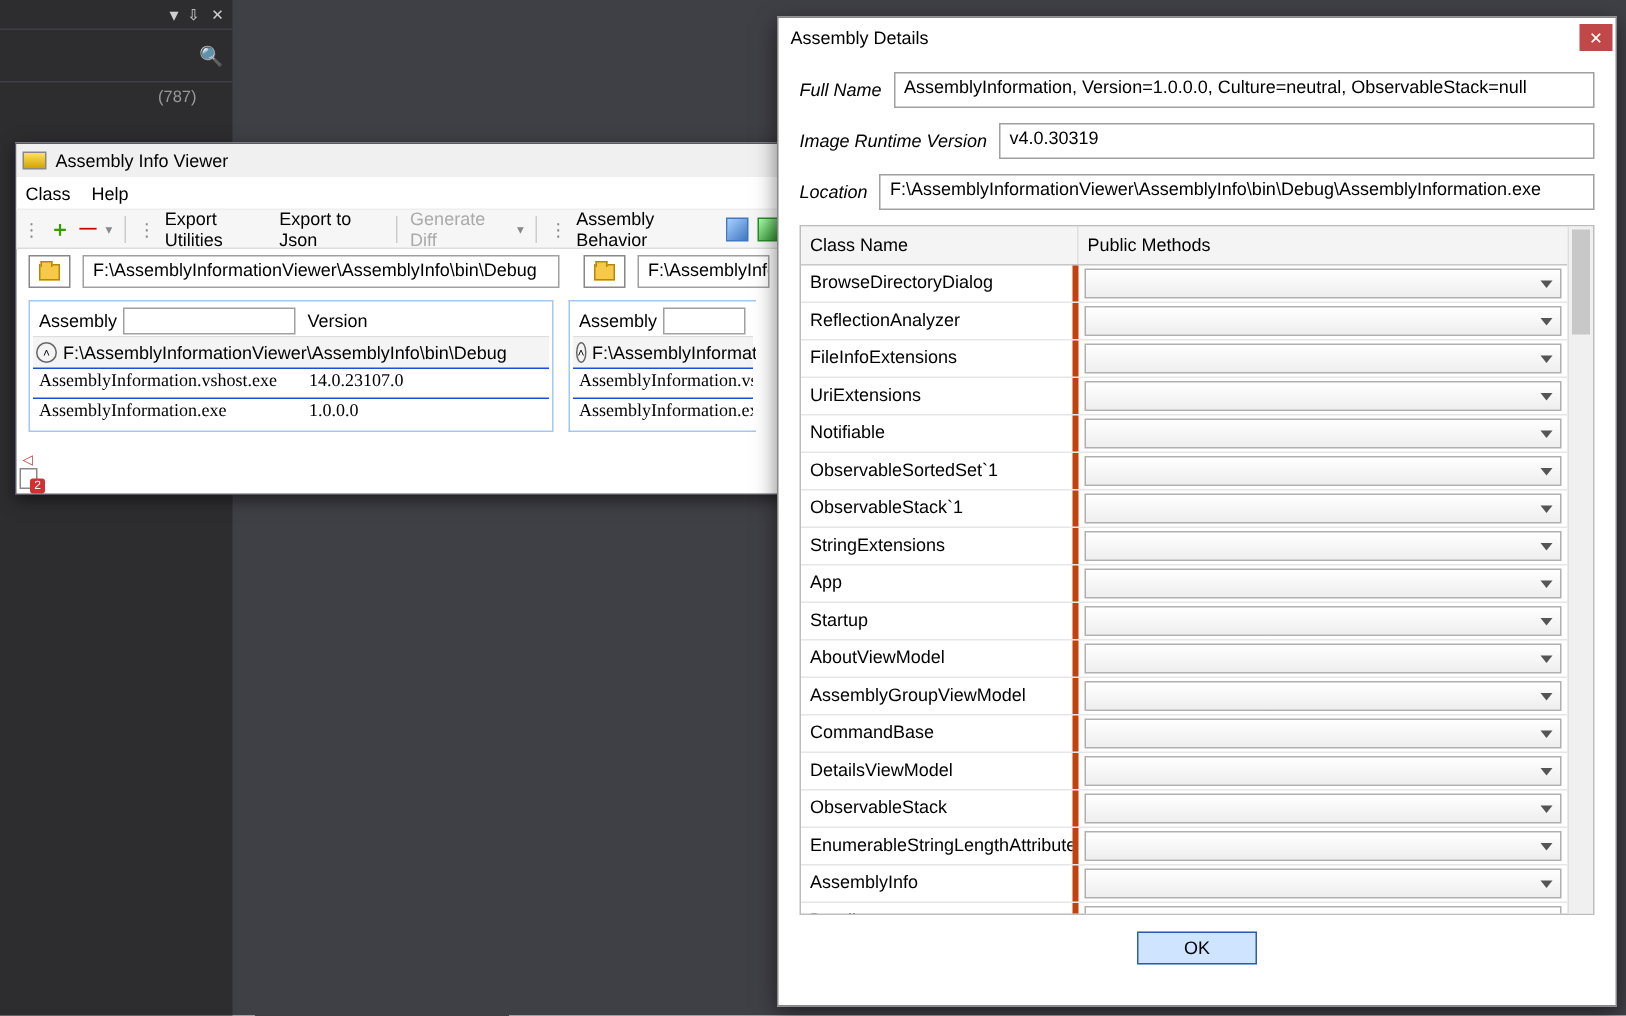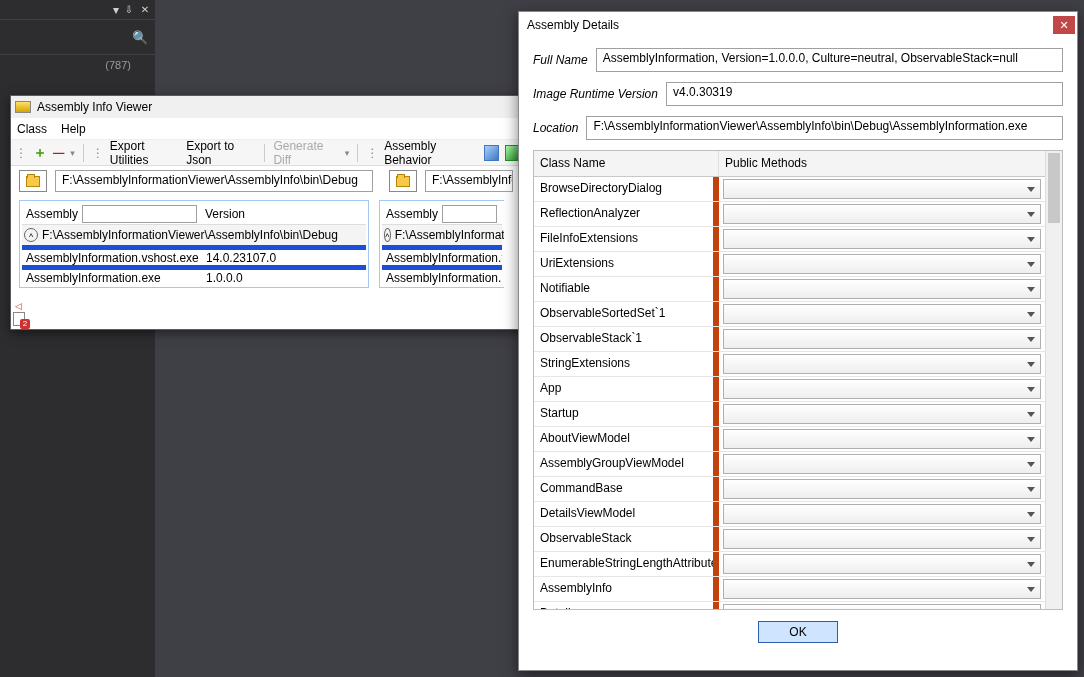--- a/index.html
+++ b/index.html
@@ -32,21 +32,21 @@
   .folder-icon::before{content:"";position:absolute;top:-3px;left:0;width:6px;height:3px;background:#f7c948;border:1px solid #b8860b;border-bottom:none;}
   .path-box { flex:1; height:22px; border:1px solid #a0a0a0; background:#fff; padding:2px 6px; font-size:12px; overflow:hidden; white-space:nowrap;}
   .panels { display:flex; gap:10px; padding:4px 8px;}
   .panel { width:350px; border:1px solid #a5c8f0; padding:2px;}
   .panel-header-row { display:flex; height:22px; align-items:center; border-bottom:1px solid #ddd;}
   .ph-label1 { width:60px; padding-left:4px;}
   .ph-input { width:115px; height:18px; border:1px solid #a0a0a0;}
   .ph-label2 { padding-left:8px;}
   .panel-group { display:flex; align-items:center; height:20px; background:#f4f4f4; padding-left:2px; gap:4px;}
   .circle-up { width:14px; height:14px; border:1px solid #666; border-radius:50%; display:flex; align-items:center; justify-content:center; font-size:8px;}
-  .panel-row { display:flex; height:20px; align-items:flex-end; border-top:5px solid #1d4ed8;}
+  .panel-row { display:flex; height:20px; align-items:flex-start; border-top:1px solid #1d4ed8;font-family:Liberation Serif, serif;}
   .pr-c1 { width:180px; padding-left:4px; overflow:hidden;}
   .pr-c2 { padding-left:4px;}
   .doc-icon { width:12px; height:14px; background:#fff; border:1px solid #888; position:relative; display:inline-block;}
   .doc-icon::after{content:"2";position:absolute;right:-6px;bottom:-4px;background:#d03030;color:#fff;font-size:8px;width:10px;height:10px;line-height:10px;text-align:center;border-radius:2px;}
 
   
   .dialog { position:absolute; left:518px; top:11px; width:560px; height:660px; background:#fff; border:1px solid #888; box-shadow:0 4px 14px rgba(0,0,0,0.5); color:#000;}
   .dlg-title { height:26px; display:flex; align-items:center; justify-content:space-between; padding:0 2px 0 8px;}
   .dlg-close { width:22px; height:18px; background:#c04848; color:#fff; display:flex; align-items:center; justify-content:center; font-size:11px;}
   .dlg-body { padding:10px 14px 4px 14px;}
@@ -54,21 +54,21 @@
   .field-label { white-space:nowrap;font-style:italic;}
   .field-input { flex:1; height:24px; border:1px solid #a0a0a0; padding:2px 6px; font-size:12px; overflow:hidden; white-space:nowrap;}
   .grid-wrap { border:1px solid #bdbdbd; height:460px; position:relative; display:flex;}
   .grid-main { flex:1; overflow:hidden;}
   .grid-scroll { width:17px; background:#f0f0f0; border-left:1px solid #ddd; position:relative;}
   .grid-scroll::before{content:"";position:absolute;top:2px;left:2px;right:2px;height:70px;background:#c8c8c8;}
   .grid-header { height:26px; display:flex; background:#f4f4f4; border-bottom:1px solid #c8c8c8;}
   .gh1 { width:185px; padding:5px 6px; border-right:1px solid #e0e0e0;}
   .gh2 { flex:1; padding:5px 6px;}
   .grid-row { height:25px; display:flex; border-bottom:1px solid #e6e6e6;}
-  .gc1 { width:185px; padding:4px 6px; border-right:6px solid #c2410c; overflow:hidden;}
+  .gc1 { width:185px; padding:4px 6px; border-right:4px solid #c2410c; overflow:hidden;}
   .gc2 { flex:1; padding:2px 4px;}
   .combo { width:100%; height:20px; border:1px solid #b0b0b0; background:linear-gradient(#fff,#eee); position:relative;}
   .combo::after { content:""; position:absolute; right:5px; top:7px; border-left:4px solid transparent; border-right:4px solid transparent; border-top:5px solid #555;}
   .dlg-footer { height:36px; display:flex; align-items:center; justify-content:center;}
   .ok-btn { width:80px; height:22px; border:1px solid #2a5db0; background:#cfe4ff; font-size:12px;}
 </style>
 </head>
 <body>
 
 <div class="dark-pane">

